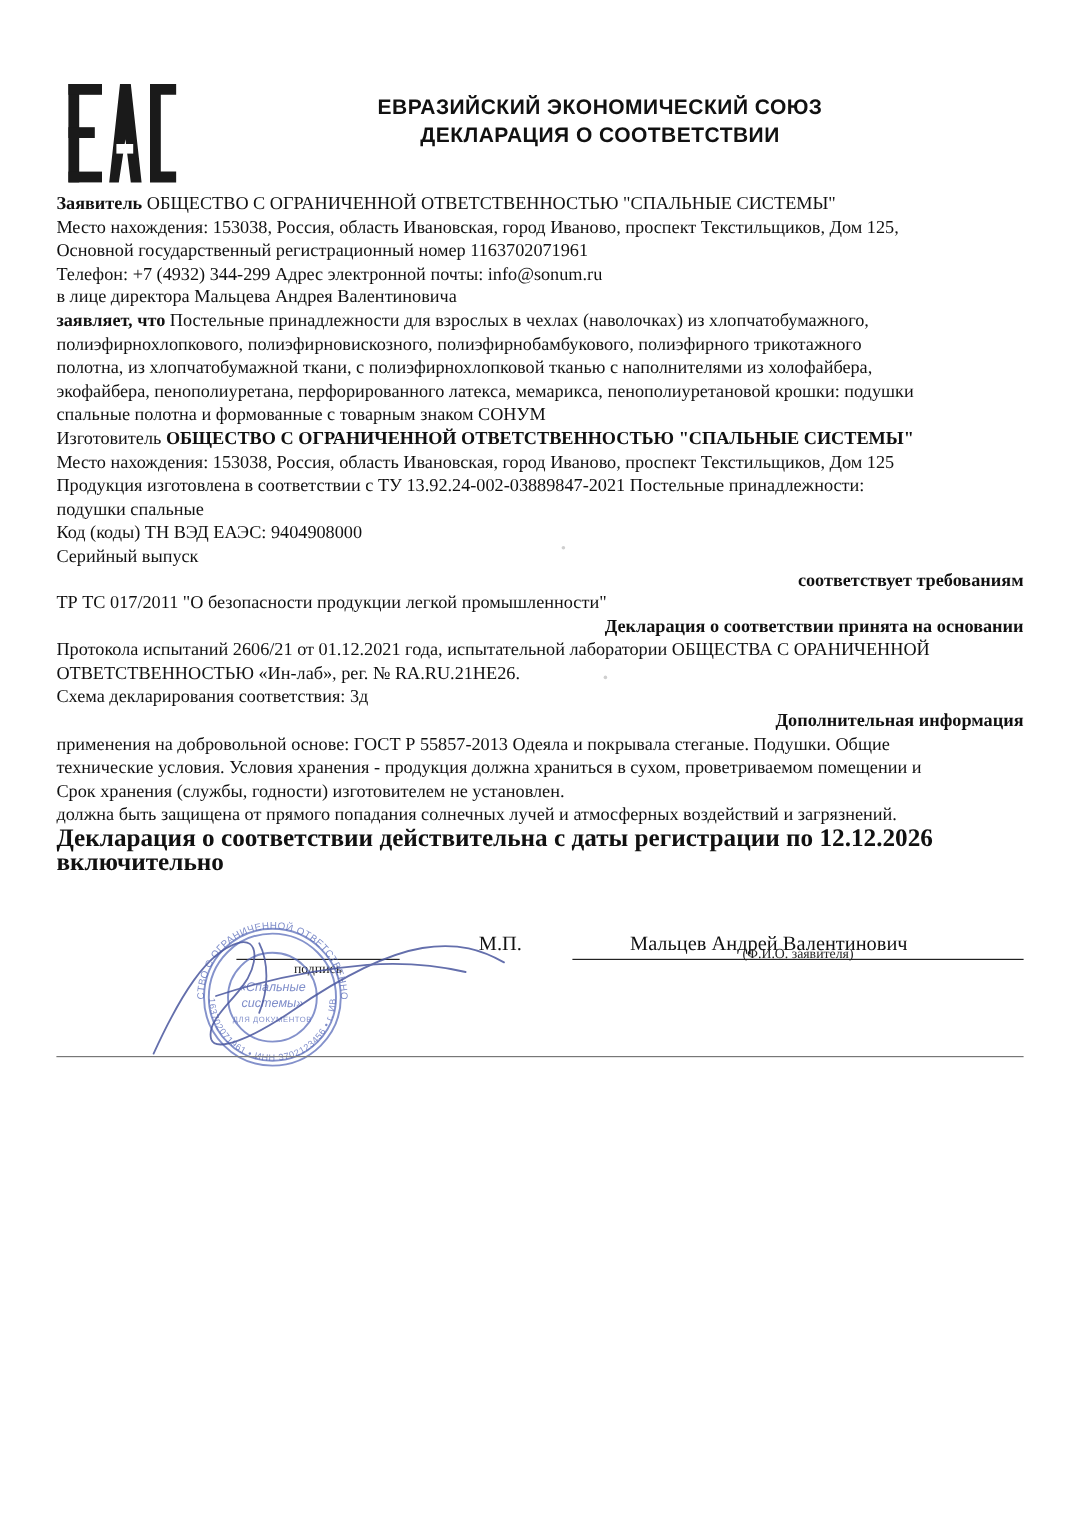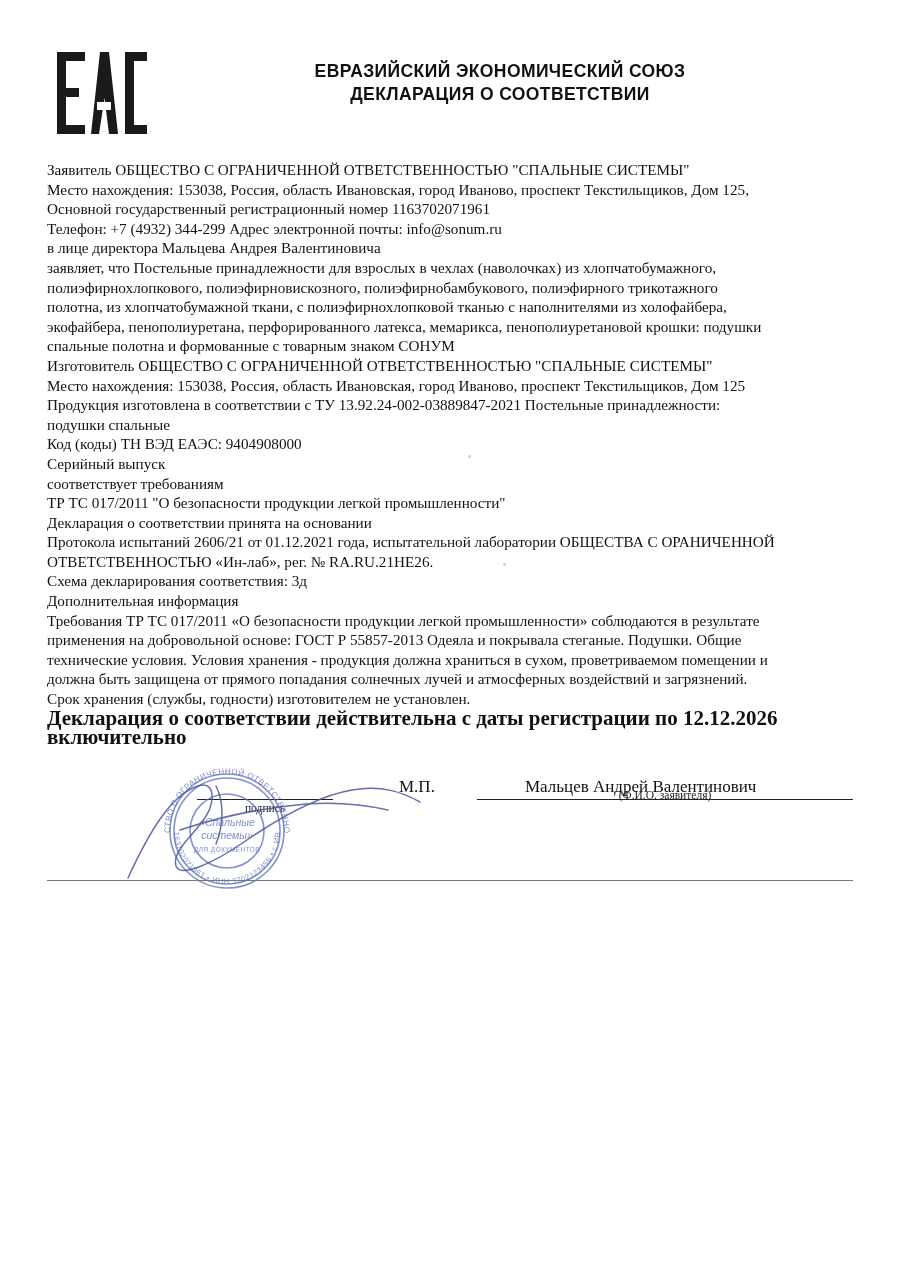--- a/index.html
+++ b/index.html
@@ -18,21 +18,21 @@
 
   .page {
     position: absolute;
     inset: 0;
     background: #ffffff;
   }
 
   
   .header {
     position: absolute;
-    top: 38px;
+    top: 56px;
     left: 0;
     width: 900px;
     height: 110px;
   }
   .eac-mark {
     position: absolute;
     left: 55px;
     top: 12px;
     width: 92px;
     height: 86px;
@@ -64,21 +64,21 @@
     left: 47px;
     top: 160px;
     width: 806px;
     font-size: 15.2px;
     line-height: 19.6px;
   }
   .content p {
     margin: 0;
     padding: 0;
   }
-  .b { font-weight: normal; }
+  .b { font-weight: bold; text-align: right; }
   .blk { margin-bottom: 0px; }
 
   .valid-line {
     margin-top: 14px;
     font-weight: bold;
     font-size: 21px;
   }
 
   
   .sig-area {
@@ -240,25 +240,24 @@
 
     <p class="blk b">соответствует требованиям</p>
     <p class="blk">ТР ТС 017/2011 "О безопасности продукции легкой промышленности"</p>
 
     <p class="blk b">Декларация о соответствии принята на основании</p>
     <p class="blk">Протокола испытаний 2606/21 от 01.12.2021 года, испытательной лаборатории ОБЩЕСТВА С ОРАНИЧЕННОЙ</p>
     <p class="blk">ОТВЕТСТВЕННОСТЬЮ «Ин-лаб», рег. № RA.RU.21НЕ26.</p>
     <p class="blk">Схема декларирования соответствия: 3д</p>
 
     <p class="blk b">Дополнительная информация</p>
-    <p class="blk">Требования ТР ТС 017/2011 «О безопасности продукции легкой промышленности» соблюдаются в результате</p>
     <p class="blk">применения на добровольной основе: ГОСТ Р 55857-2013 Одеяла и покрывала стеганые. Подушки. Общие</p>
     <p class="blk">технические условия. Условия хранения - продукция должна храниться в сухом, проветриваемом помещении и</p>
+    <p class="blk">Срок хранения (службы, годности) изготовителем не установлен.</p>
     <p class="blk">должна быть защищена от прямого попадания солнечных лучей и атмосферных воздействий и загрязнений.</p>
-    <p class="blk">Срок хранения (службы, годности) изготовителем не установлен.</p>
 
     <p class="valid-line">Декларация о соответствии действительна с даты регистрации по 12.12.2026 включительно</p>
   </div>
 
   <div class="sig-area">
     <div class="mp">М.П.</div>
     <div class="sig-name">Мальцев Андрей Валентинович</div>
     <div class="sig-rule"></div>
     <div class="sig-caption">(Ф.И.О. заявителя)</div>
     <div class="podpis-rule"></div>

